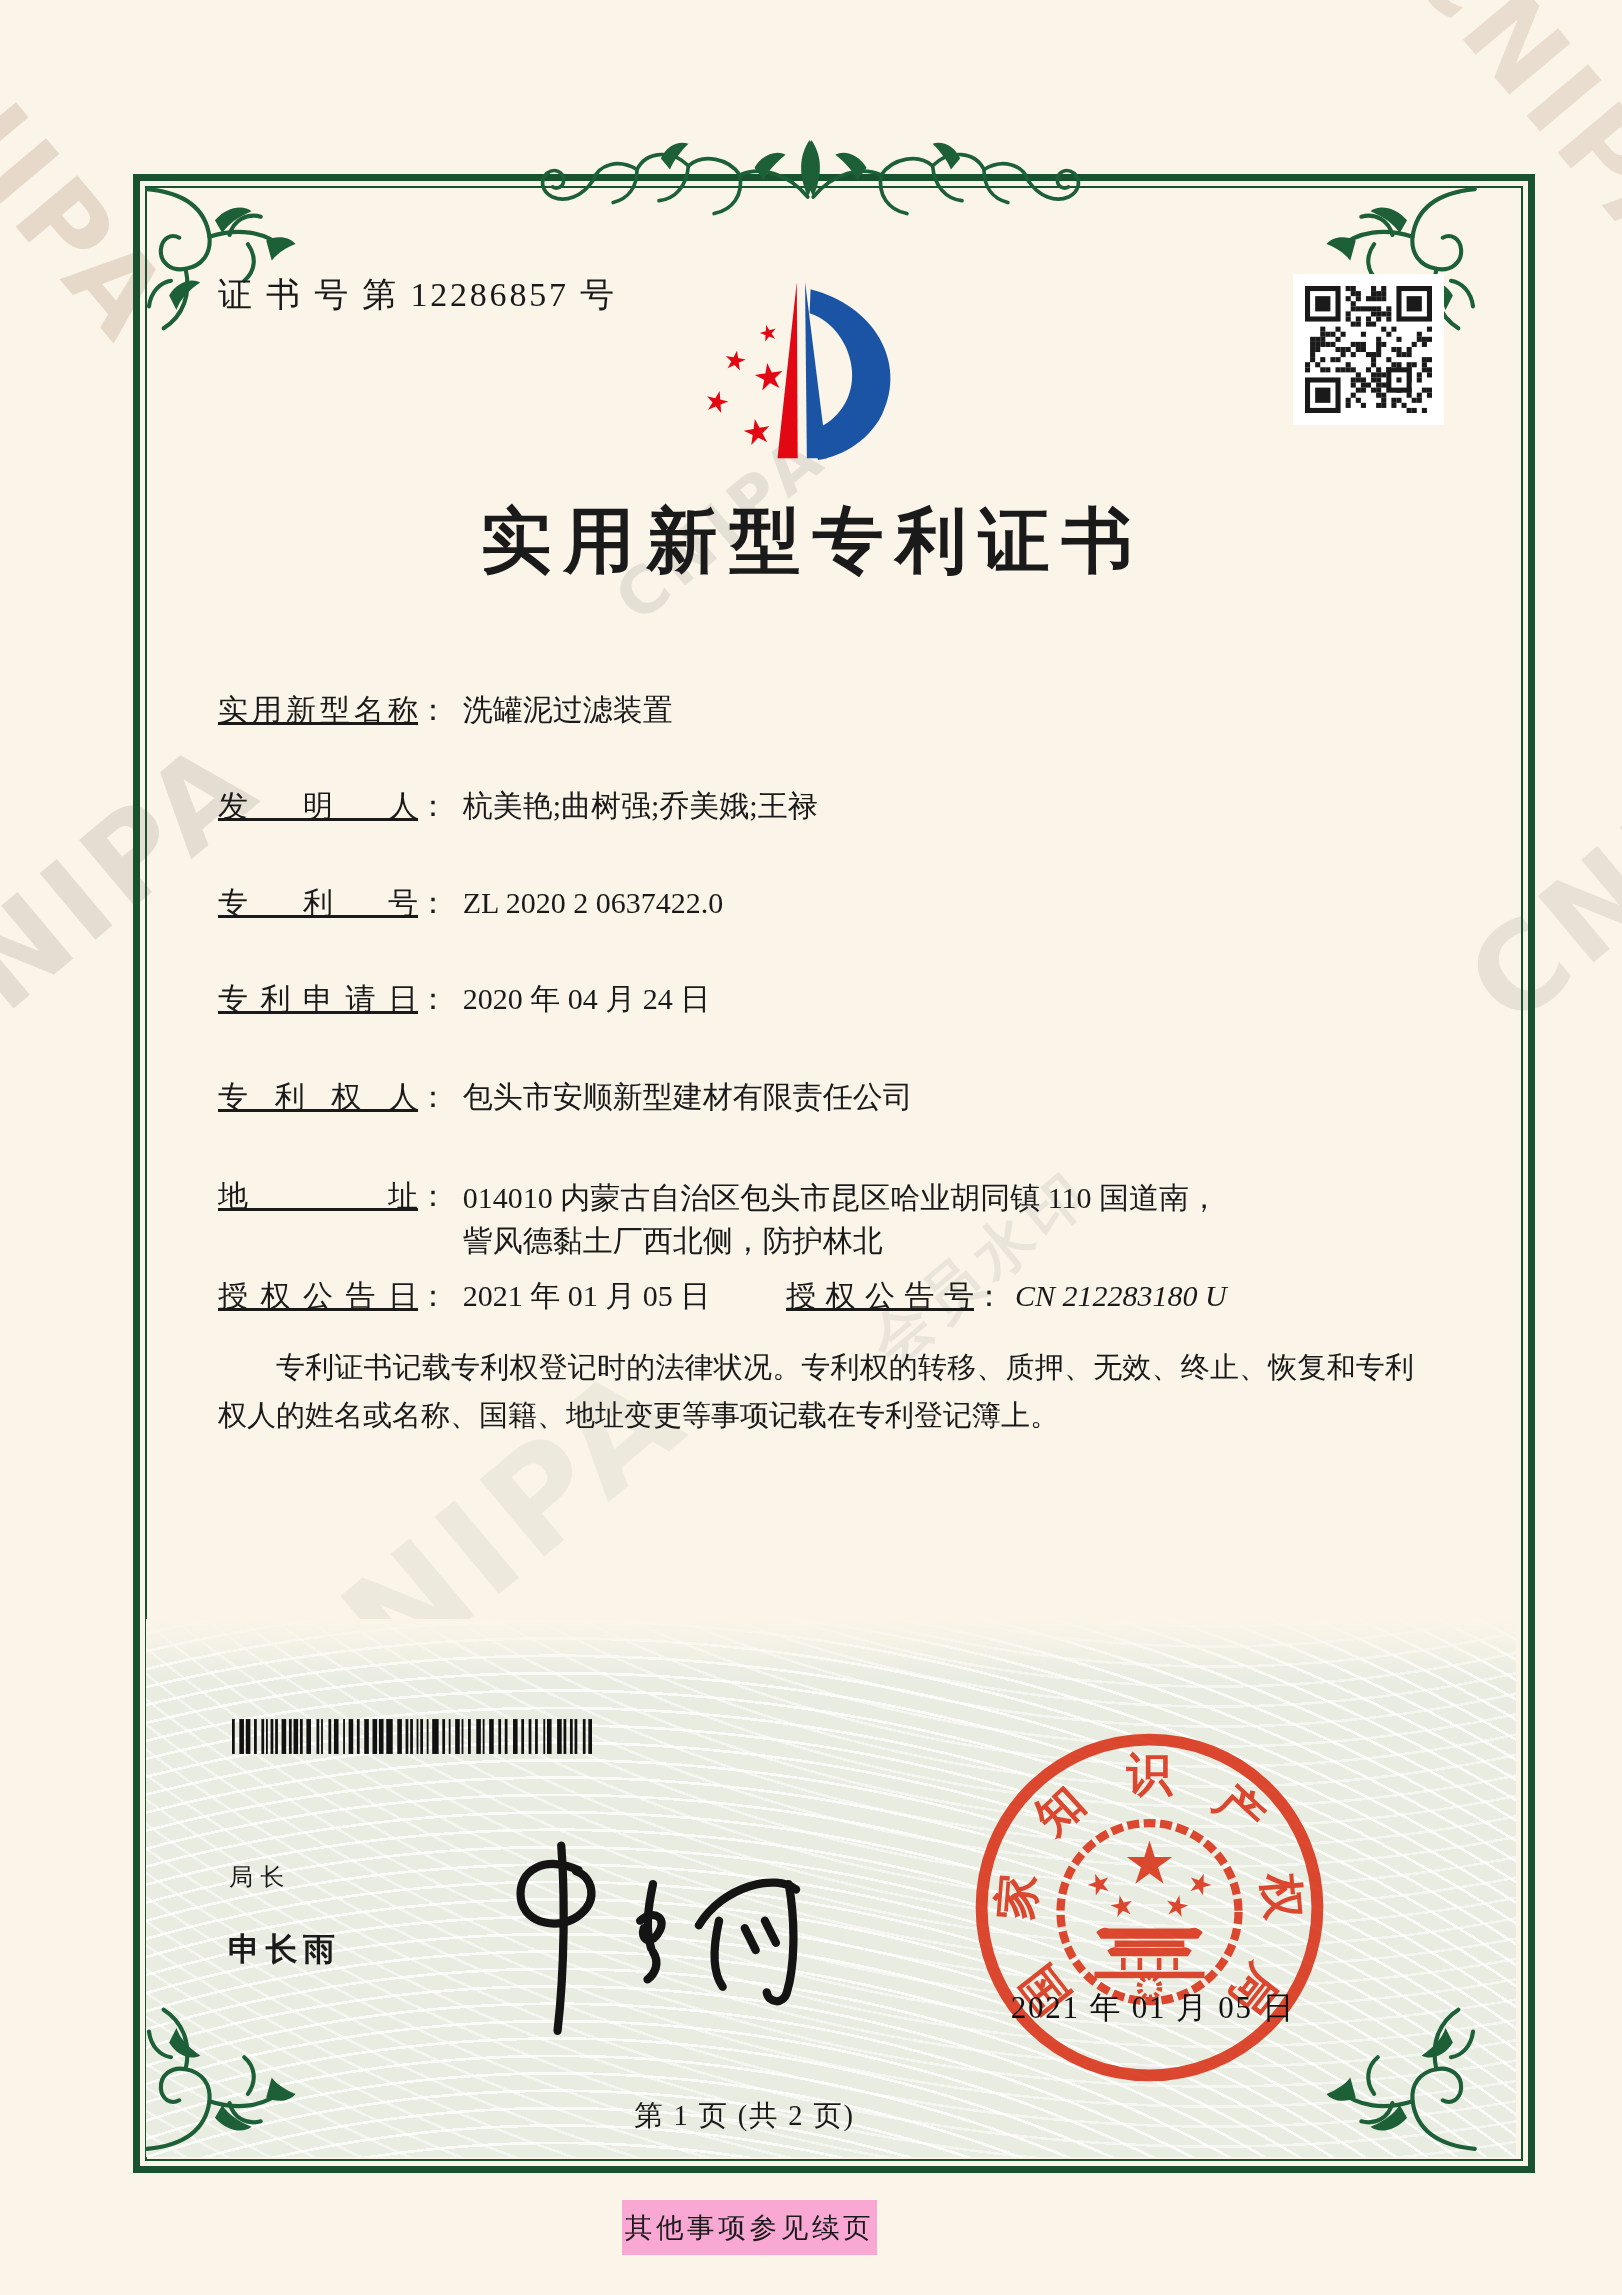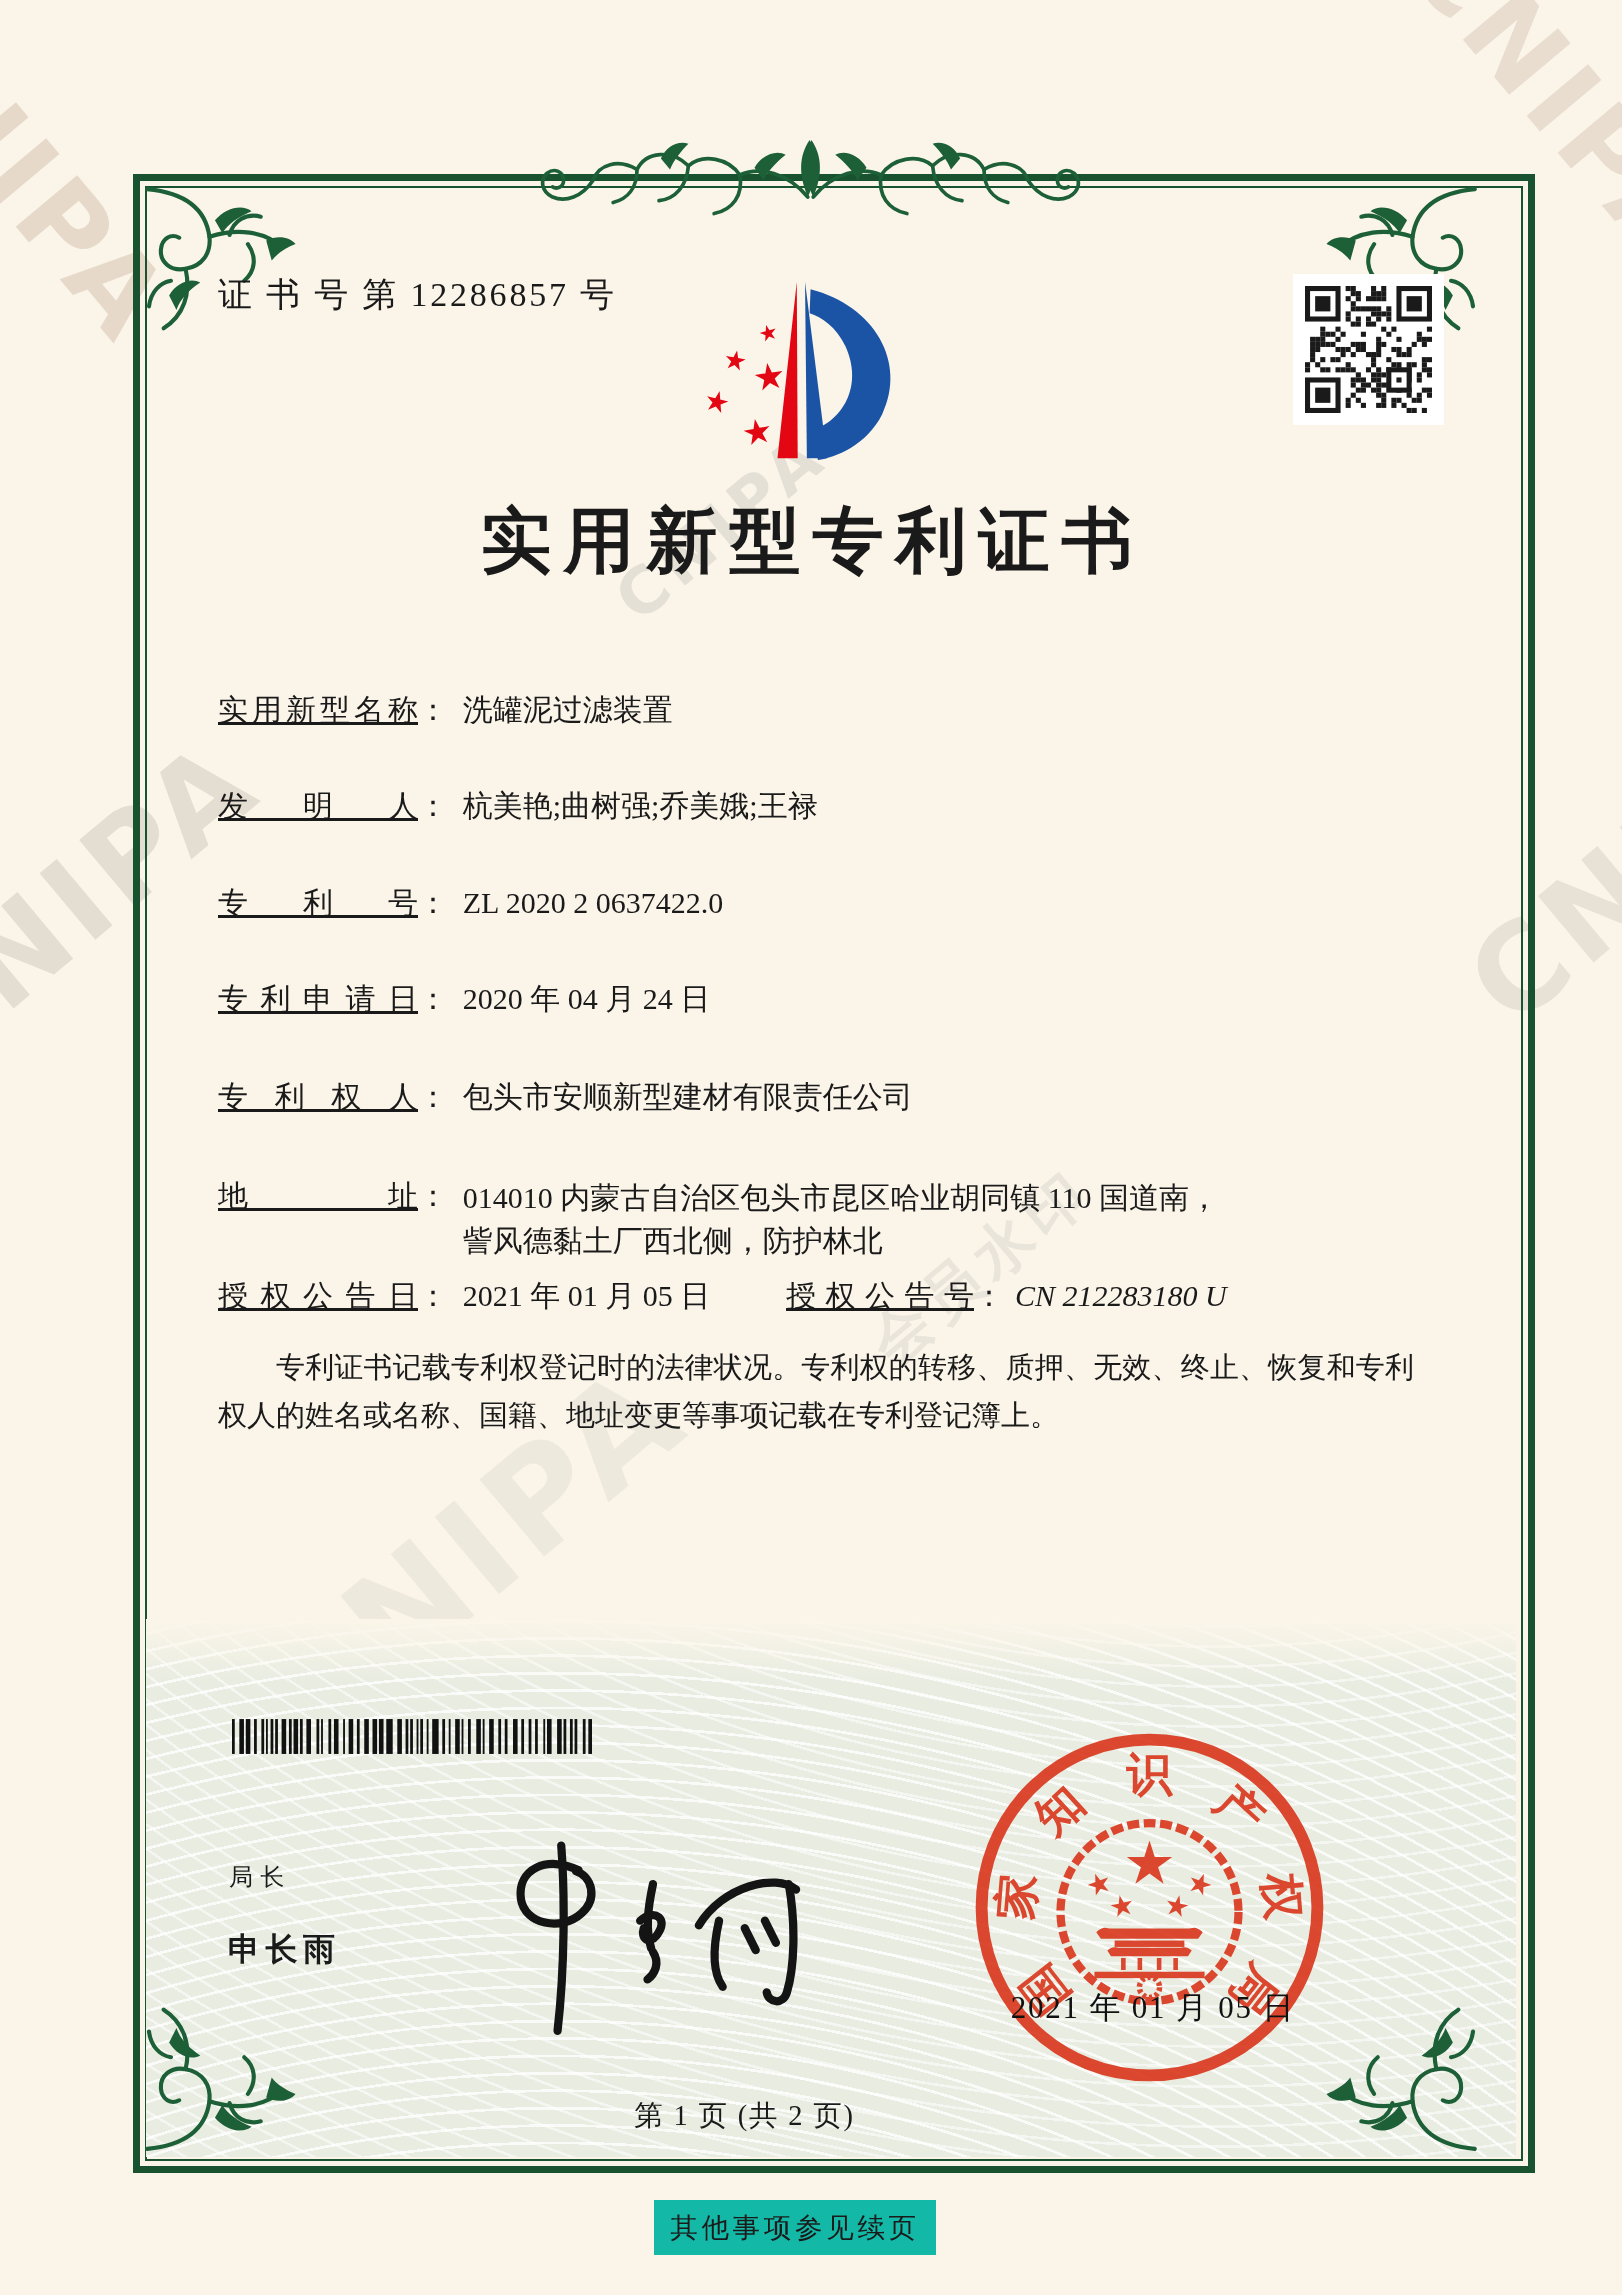--- a/index.html
+++ b/index.html
@@ -58,21 +58,21 @@
   .sig{position:absolute;left:473px;top:1829px;z-index:4;}
 
   .seal{position:absolute;left:966px;top:1724px;width:367px;height:367px;opacity:.92;z-index:4;}
   .sealring text{font-family:"Liberation Serif","DejaVu Serif",serif;font-size:50px;
                  font-weight:bold;fill:#d93a1f;text-anchor:middle;}
   .seal-date{position:absolute;left:1006px;top:1987px;width:294px;text-align:center;
              font-size:31px;letter-spacing:1.8px;color:#111;z-index:5;}
 
   .pageinfo{position:absolute;left:561px;top:2097px;width:367px;text-align:center;
             font-size:28.5px;letter-spacing:1.8px;z-index:4;}
-  .cont-label{position:absolute;left:654px;top:2200px;width:282px;height:55px;background:#14b8a6;
+  .cont-label{position:absolute;left:622px;top:2200px;width:255px;height:55px;background:#f9a8d4;
             display:flex;align-items:center;justify-content:center;font-size:27.5px;
             letter-spacing:3.7px;z-index:5;}
 </style>
 </head>
 <body>
 
 <div class="page">
 
   <svg width="0" height="0" style="position:absolute">
     <defs>

